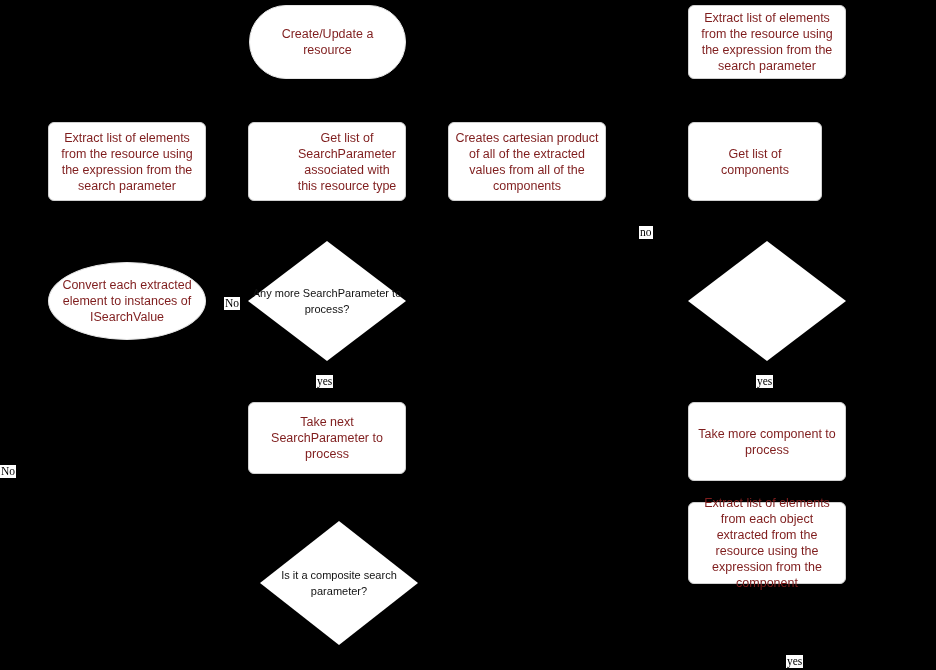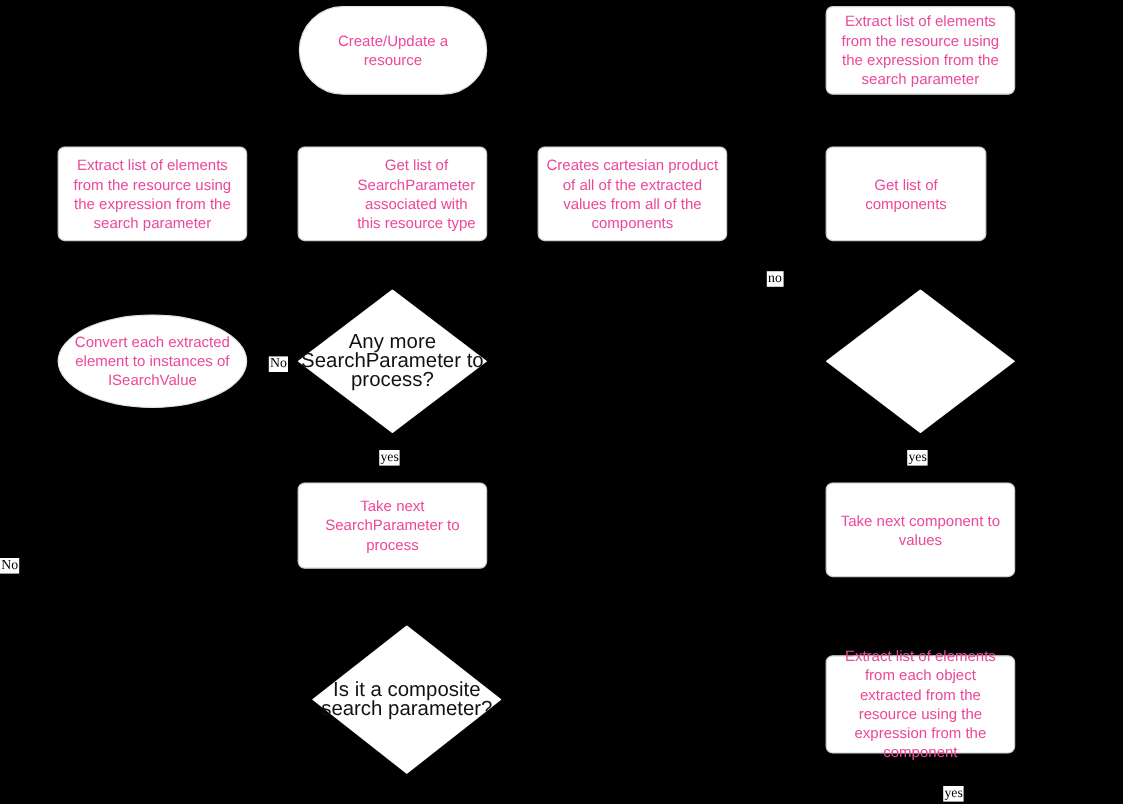--- a/index.html
+++ b/index.html
@@ -15,21 +15,21 @@
     overflow: hidden;
     font-family: "Liberation Sans", sans-serif;
   }
   .node {
     position: absolute;
     box-sizing: border-box;
     display: flex;
     align-items: center;
     justify-content: flex-start;
     text-align: center;
-    color: #ec4899;
+    color: #7f1d1d;
     font-size: 12.5px;
     line-height: 16px;
   }
   .node .label {
     display: block;
     width: 100%;
     padding: 0 6px;
     box-sizing: border-box;
     white-space: pre-line;
   }
@@ -57,21 +57,21 @@
   .diamond-shape {
     position: absolute;
     inset: 0;
     background: #ffffff;
     clip-path: polygon(50% 0%, 100% 50%, 50% 100%, 0% 50%);
   }
   .diamond-text {
     position: relative;
     z-index: 2;
     color: #111111;
-    font-size: 17px;
+    font-size: 11px;
     line-height: 16px;
     text-align: center;
     white-space: pre-line;
     width: 160px;
   }
   .edge-label {
     position: absolute;
     background: #ffffff;
     color: #000000;
     font-size: 11.5px;
@@ -130,29 +130,29 @@
 
   <div class="diamond-wrap" style="left:688px; top:241px; width:158px; height:120px;">
     <div class="diamond-shape"></div>
   </div>
 
   <div class="node box" style="left:248px; top:402px; width:158px; height:72px;">
     <span class="label">Take next SearchParameter to process</span>
   </div>
 
   <div class="node box" style="left:688px; top:402px; width:158px; height:79px;">
-    <span class="label">Take next component to values</span>
+    <span class="label">Take more component to process</span>
   </div>
 
   <div class="diamond-wrap" style="left:260px; top:521px; width:158px; height:124px;justify-content:center;">
     <div class="diamond-shape"></div>
     <span class="diamond-text">Is it a composite search parameter?</span>
   </div>
 
-  <div class="node box" style="left:688px; top:546px; width:158px; height:82px;">
+  <div class="node box" style="left:688px; top:502px; width:158px; height:82px;">
     <span class="label">Extract list of elements from each object extracted from the resource using the expression from the component</span>
   </div>
 
   <span class="edge-label" style="left:224px; top:297px;">No</span>
 
   <span class="edge-label" style="left:639px; top:226px;">no</span>
 
   <span class="edge-label" style="left:316px; top:375px;">yes</span>
 
   <span class="edge-label" style="left:756px; top:375px;">yes</span>

